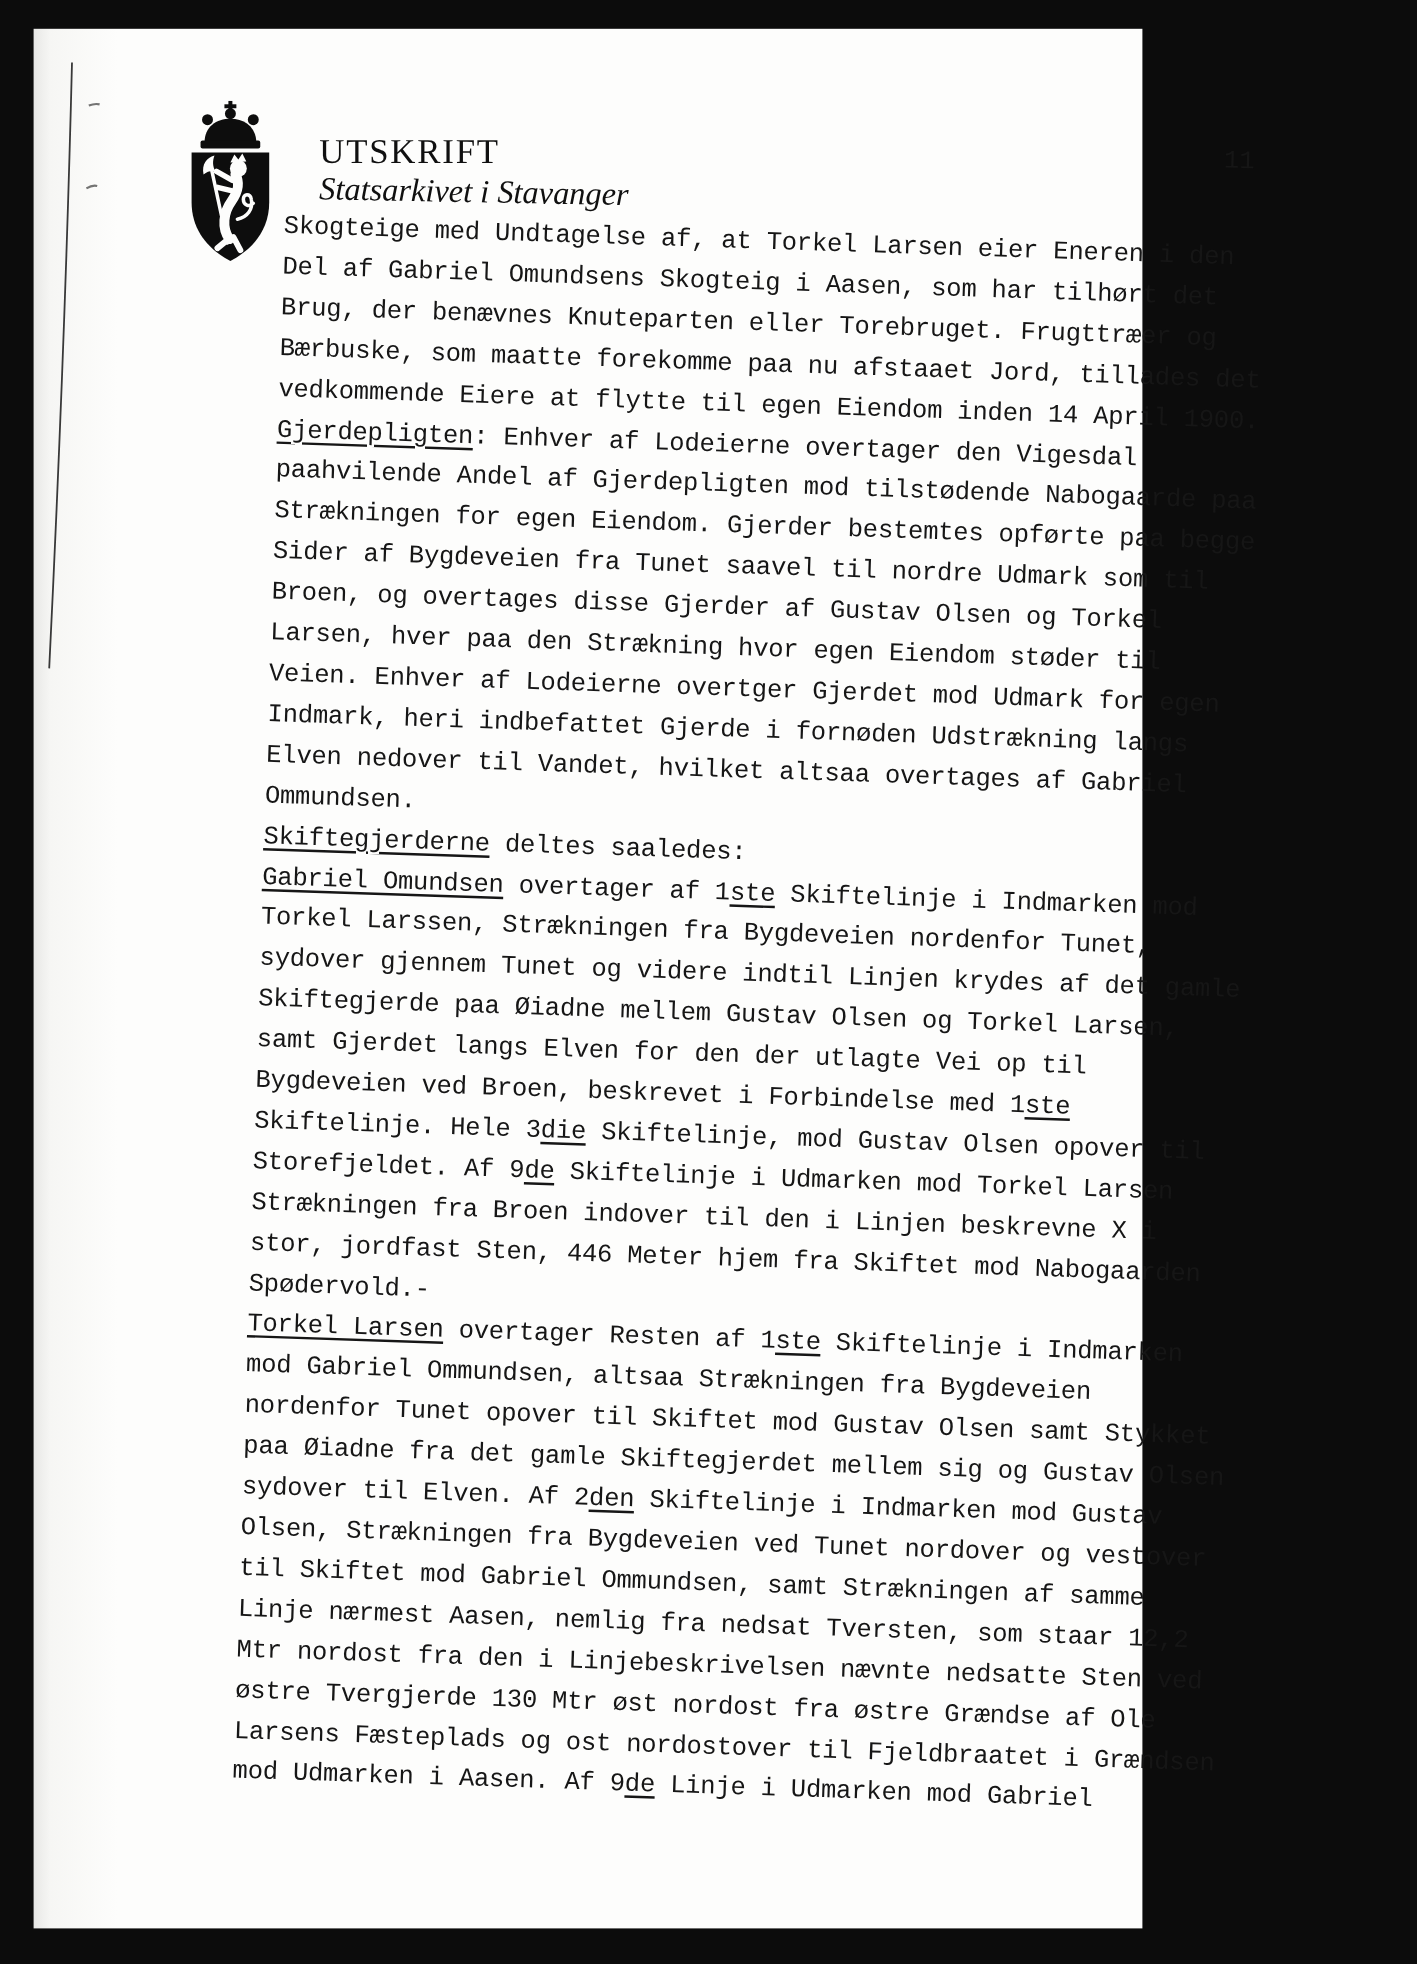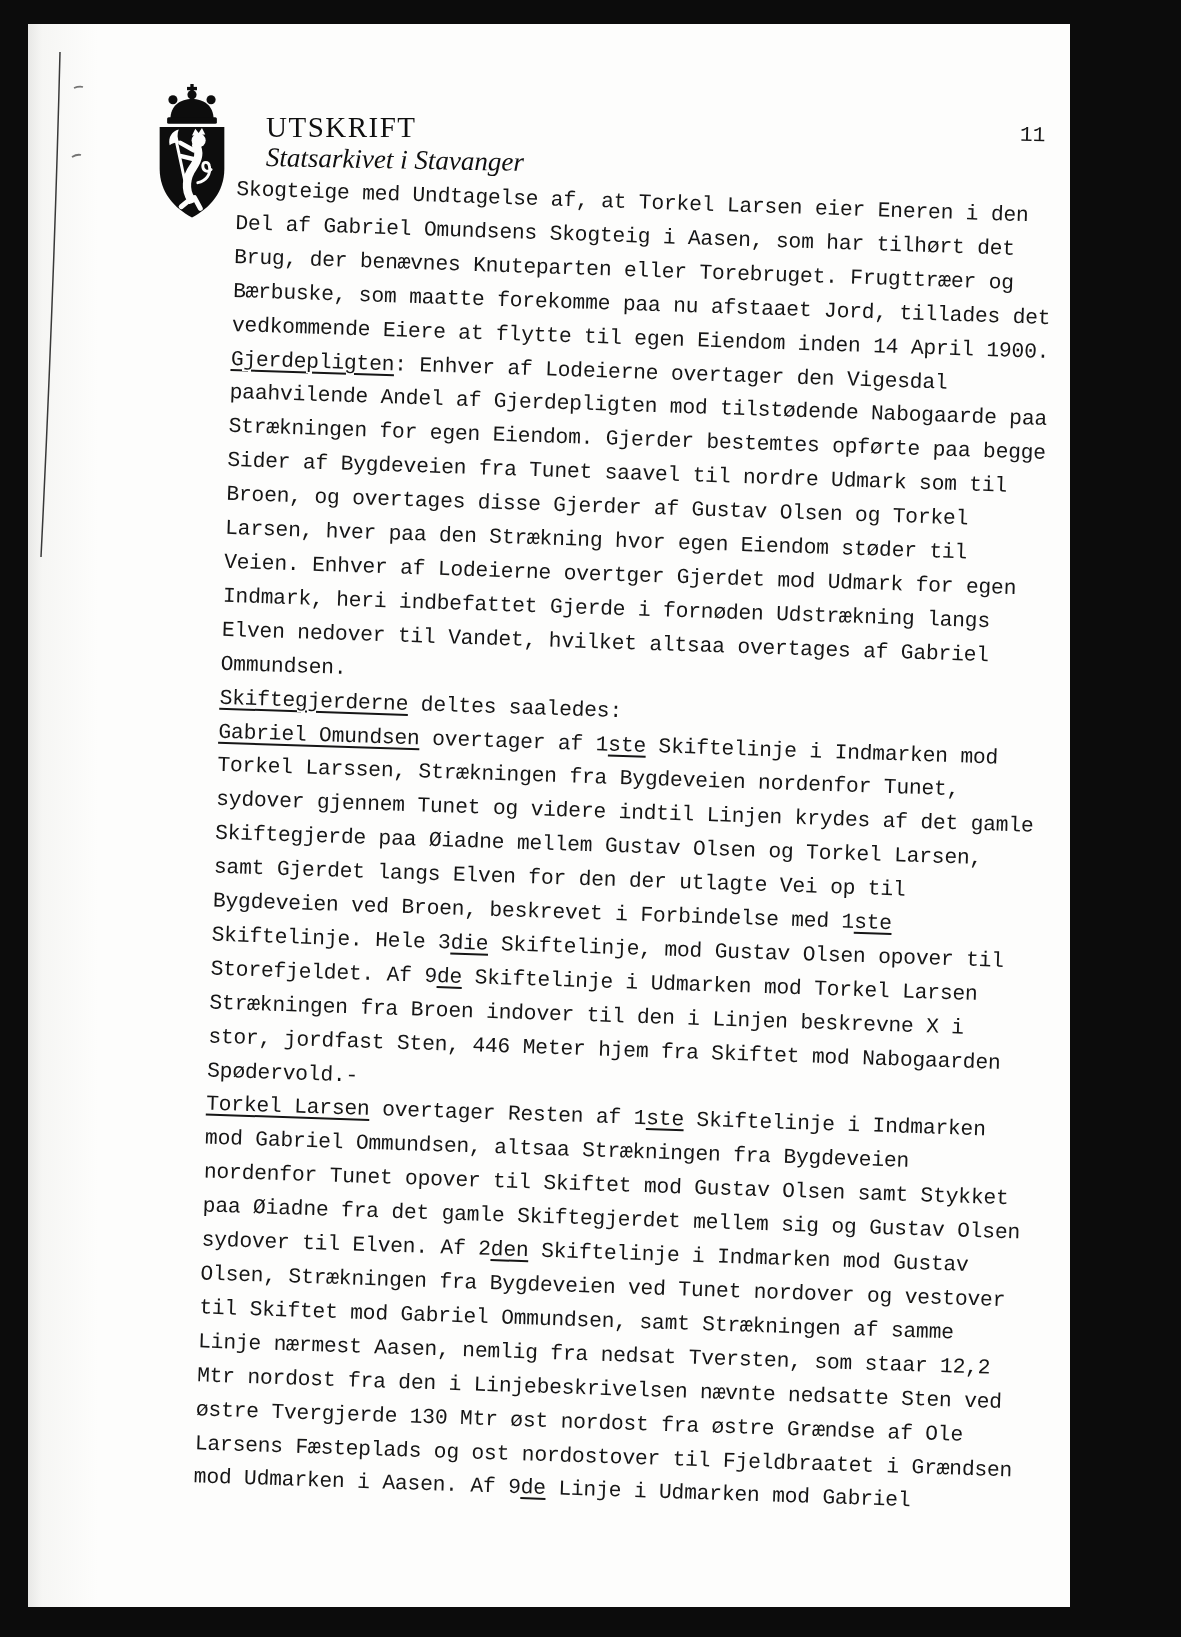--- a/index.html
+++ b/index.html
@@ -4,21 +4,21 @@
 <style>
   html,body{margin:0;padding:0;}
   body{
     width:1181px;height:1637px;
     background:#0c0c0c;
     position:relative;
     overflow:hidden;
     font-family:"Liberation Sans", sans-serif;
   }
   .page{
-    position:absolute;left:28px;top:24px;width:1042px;height:1583px;
+    position:absolute;left:28px;top:24px;width:924px;height:1583px;
     background:linear-gradient(90deg,#e8e8e6 0px,#f6f6f4 14px,#fdfdfc 70px,#fdfdfc 100%);
   }
   .artifacts{position:absolute;left:0;top:0;pointer-events:none;}
   .emblem{position:absolute;left:122px;top:60px;width:84px;height:136px;}
   .stamp{position:absolute;left:238px;top:88px;color:#101010;}
   .stamp-title{
     font-family:"Liberation Serif", serif;
     font-size:29px;letter-spacing:1.5px;line-height:30px;white-space:nowrap;
   }
   .stamp-subtitle{

